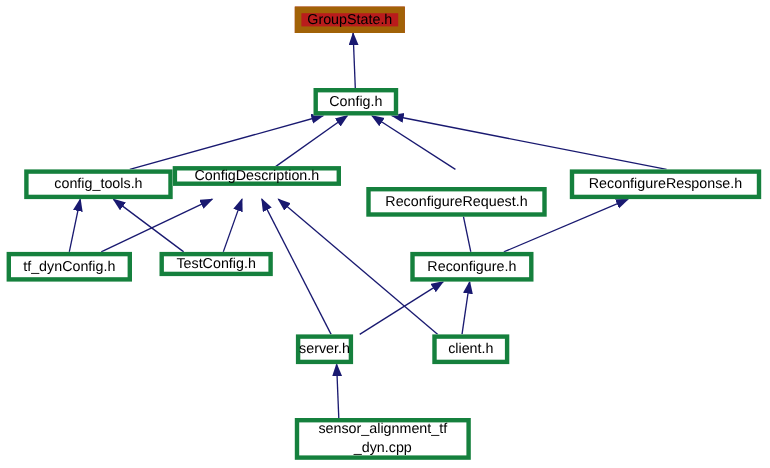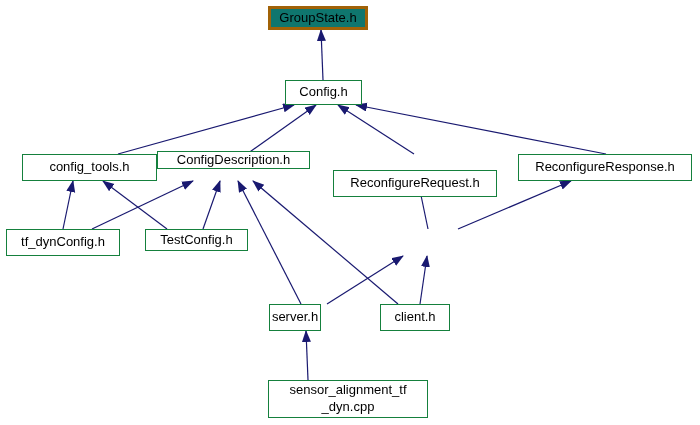--- a/index.html
+++ b/index.html
@@ -18,34 +18,34 @@
   svg.edges {
     position: absolute;
     left: 0;
     top: 0;
     pointer-events: none;
   }
   .node {
     position: absolute;
     box-sizing: border-box;
     background: #ffffff;
-    border: 1px solid #15803d;
+    border: 4px solid #15803d;
     display: flex;
     align-items: center;
     justify-content: center;
     font-size: 13px;
     color: #000000;
     text-align: center;
     white-space: pre-line;
     line-height: 1.3;
     cursor: pointer;
   }
   .node.highlight {
-    background: #0f766e;
-    border: 3px solid #a16207;
+    background: #b91c1c;
+    border: 6px solid #a16207;
   }
 </style>
 </head>
 <body>
 
 <div id="graph">
     <svg width="700" height="425" class="edges">
       <defs>
         <marker id="arrow" markerUnits="userSpaceOnUse" markerWidth="14" markerHeight="11" refX="11" refY="4.5" orient="auto">
           <path d="M0,0 L12,4.5 L0,9 Z" fill="#191970"></path>
@@ -69,17 +69,18 @@
       <line x1="308" y1="380" x2="306" y2="331" stroke="#191970" stroke-width="1.2" marker-end="url(#arrow)"></line>
     </svg>
     <div class="node highlight" style="left: 268px; top: 6px; width: 100px; height: 24px;">GroupState.h</div>
     <div class="node" style="left: 285px; top: 80px; width: 77px; height: 25px;">Config.h</div>
     <div class="node" style="left: 22px; top: 154px; width: 135px; height: 27px;">config_tools.h</div>
     <div class="node" style="left: 157px; top: 151px; width: 153px; height: 18px;">ConfigDescription.h</div>
     <div class="node" style="left: 333px; top: 170px; width: 164px; height: 27px;">ReconfigureRequest.h</div>
     <div class="node" style="left: 518px; top: 154px; width: 174px; height: 27px;">ReconfigureResponse.h</div>
     <div class="node" style="left: 6px; top: 229px; width: 114px; height: 27px;">tf_dynConfig.h</div>
     <div class="node" style="left: 145px; top: 229px; width: 103px; height: 22px;">TestConfig.h</div>
+    <div class="node" style="left: 373px; top: 229px; width: 112px; height: 27px;">Reconfigure.h</div>
     <div class="node" style="left: 269px; top: 304px; width: 52px; height: 27px;">server.h</div>
-    <div class="node" style="left: 380px; top: 304px; width: 70px; height: 27px;">client.h</div>
+    <div class="node" style="left: 393px; top: 304px; width: 70px; height: 27px;">client.h</div>
     <div class="node" style="left: 228px; top: 380px; width: 160px; height: 38px; margin-left: 40px;">sensor_alignment_tf
 _dyn.cpp</div>
   </div>
 
 </body></html>

